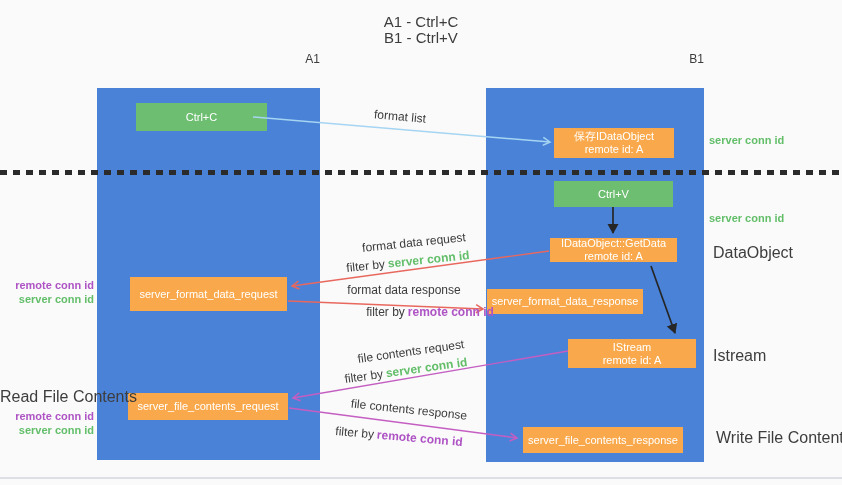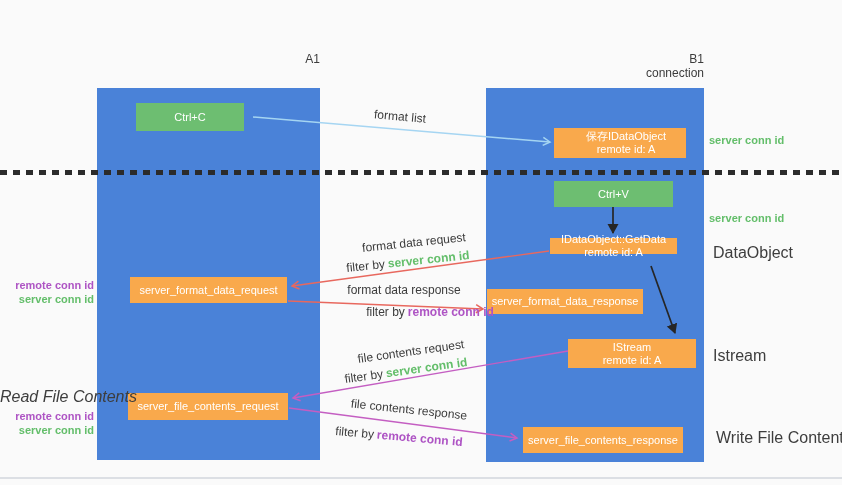--- a/index.html
+++ b/index.html
@@ -69,54 +69,55 @@
 
   .bottom-divider {
     left: 0; top: 477px; width: 842px; height: 2px;
     background: #dcdfe4;
   }
 </style>
 </head>
 <body>
 
 <div class="abs page-title">
+  <div>A1 - Ctrl+C</div>
+  <div>B1 - Ctrl+V</div>
 </div>
 
 <div class="abs col-header" style="left:97px; top:52px; width:223px;">
   <div>A1</div>
 </div>
 <div class="abs col-header" style="left:486px; top:52px; width:218px;">
   <div>B1</div>
-  <div>connection</div>
 </div>
 
 <div class="abs column" style="left:97px; top:88px; width:223px; height:372px;"></div>
 <div class="abs column" style="left:486px; top:88px; width:218px; height:374px;"></div>
 
 <div class="abs dash-line"></div>
 
-<div class="abs node green" style="left:136px; top:103px; width:108px; height:28px;">
+<div class="abs node green" style="left:136px; top:103px; width:131px; height:28px;">
   <span>Ctrl+C</span>
 </div>
 
-<div class="abs node orange" style="left:554px; top:128px; width:120px; height:30px;padding-left:12px;">
+<div class="abs node orange" style="left:554px; top:128px; width:120px; height:30px;">
   <span>保存IDataObject</span>
   <span>remote id: A</span>
 </div>
 
 <div class="abs node green" style="left:554px; top:181px; width:119px; height:26px;">
   <span>Ctrl+V</span>
 </div>
 
-<div class="abs node orange" style="left:550px; top:238px; width:127px; height:16px;">
+<div class="abs node orange" style="left:550px; top:238px; width:127px; height:24px;">
   <span>IDataObject::GetData</span>
   <span>remote id: A</span>
 </div>
 
-<div class="abs node orange" style="left:130px; top:277px; width:157px; height:26px;">
+<div class="abs node orange" style="left:130px; top:277px; width:157px; height:34px;">
   <span>server_format_data_request</span>
 </div>
 
 <div class="abs node orange" style="left:487px; top:289px; width:156px; height:25px;">
   <span>server_format_data_response</span>
 </div>
 
 <div class="abs node orange" style="left:568px; top:339px; width:128px; height:29px;">
   <span>IStream</span>
   <span>remote id: A</span>
@@ -184,21 +185,21 @@
 </div>
 <div class="abs flow-label" style="left:399px; top:437px; transform:translate(-50%,-50%) rotate(5deg);">
   <span>filter by</span><span class="bold-purple">remote conn id</span>
 </div>
 
 <div class="abs right-align" style="left:0; top:278px; width:94px;">
   <div class="conn-label purple-text">remote conn id</div>
   <div class="conn-label green-text">server conn id</div>
 </div>
 
-<div class="abs right-align side-label" style="left:0; top:390px; width:92px;font-style:italic;">Read File Contents</div>
+<div class="abs right-align side-label" style="left:0; top:390px; width:92px;">Read File Contents</div>
 <div class="abs right-align" style="left:0; top:409px; width:94px;">
   <div class="conn-label purple-text">remote conn id</div>
   <div class="conn-label green-text">server conn id</div>
 </div>
 
 <div class="abs conn-label green-text" style="left:709px; top:133px;">server conn id</div>
 <div class="abs conn-label green-text" style="left:709px; top:211px;">server conn id</div>
 <div class="abs side-label" style="left:713px; top:246px;">DataObject</div>
 <div class="abs side-label" style="left:713px; top:349px;">Istream</div>
 <div class="abs side-label" style="left:716px; top:431px;">Write File Contents</div>

